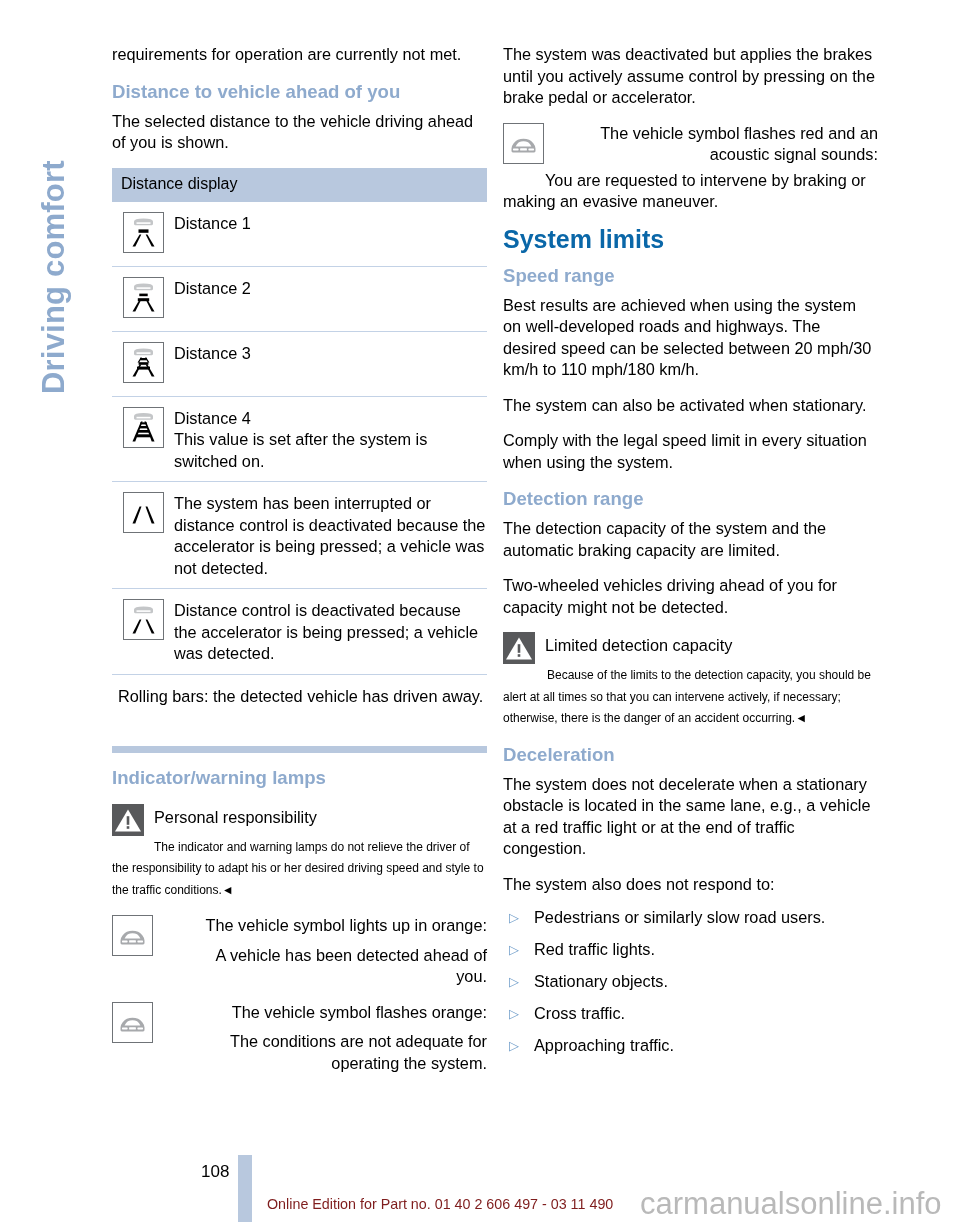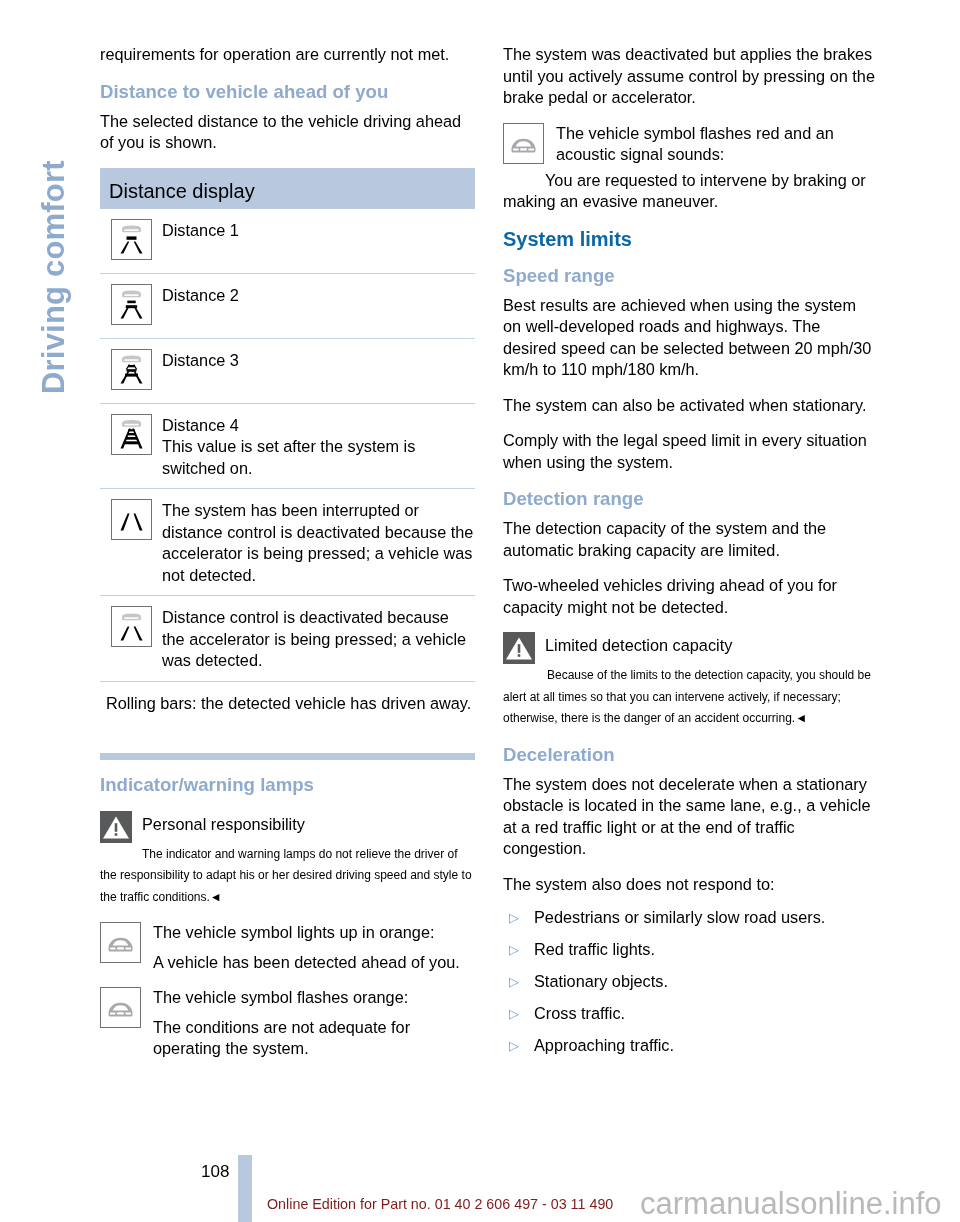--- a/index.html
+++ b/index.html
@@ -38,53 +38,53 @@
     text-align: left;
     white-space: nowrap;
   }
 
   
   .col {
     position: absolute;
     top: 44px;
     width: 375px;
   }
-  .col-left  { left: 100px; }
+  .col-left  { left: 112px; }
   .col-right { left: 503px; }
 
   p.body {
     margin: 0 0 14px 0;
     font-size: 16.3px;
     line-height: 21.5px;
     text-align: left;
   }
   p.tight { margin-bottom: 12px; }
 
   h2.head-major {
     margin: 14px 0 9px 0;
-    font-size: 20px;
+    font-size: 25px;
     font-weight: bold;
     color: #0a67a8;
     line-height: 24px;
   }
   h3.head-minor {
     margin: 13px 0 7px 0;
     font-size: 18.6px;
     font-weight: bold;
     color: #8eaacd;
     line-height: 24px;
   }
 
   
   .table { margin-top: 8px; }
   .table-header {
     background: #b8c8de;
-    font-size: 20px;
+    font-size: 16px;
     line-height: 20px;
-    padding: 13px 0 8px 9px;
+    padding: 6px 0 8px 9px;
   }
   .trow {
     display: flex;
     align-items: flex-start;
     border-bottom: 1px solid #c3d2e6;
     padding: 9px 0 9px 0;
     min-height: 46px;
   }
   .trow:last-of-type { border-bottom: 1px solid #c3d2e6; }
   .trow-noicon {
@@ -149,22 +149,23 @@
     line-height: 21.5px;
     margin-top: 1px;
     text-indent: 42px;
   }
   .notice-body.nudge { text-indent: 44px; }
 
   
   .lamprow {
     display: flex;
     align-items: flex-start;
-    gap: 12px;
+    gap: 28px;
     margin: 14px 0 0 0;
+    text-align: right;
   }
   .lamprow .lamp-text {
     font-size: 16.3px;
     line-height: 21.5px;
     flex: 1 1 auto;
   }
   .lamp-text .ln { display: block; }
   .lamp-text .ln + .ln { margin-top: 8px; }
 
   

